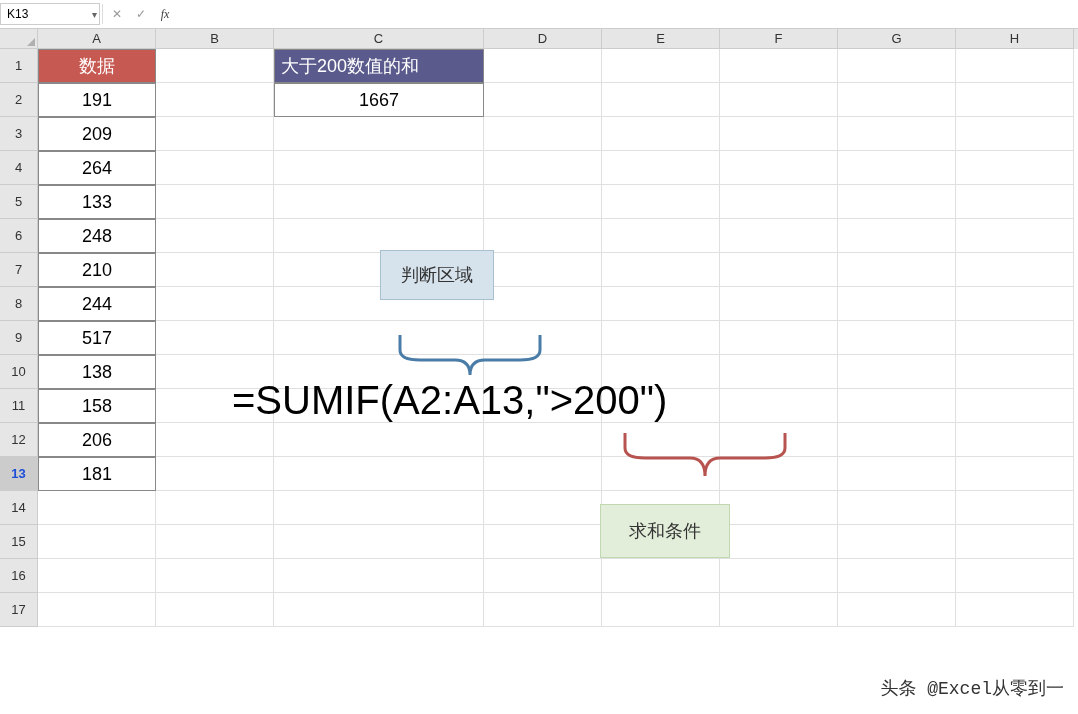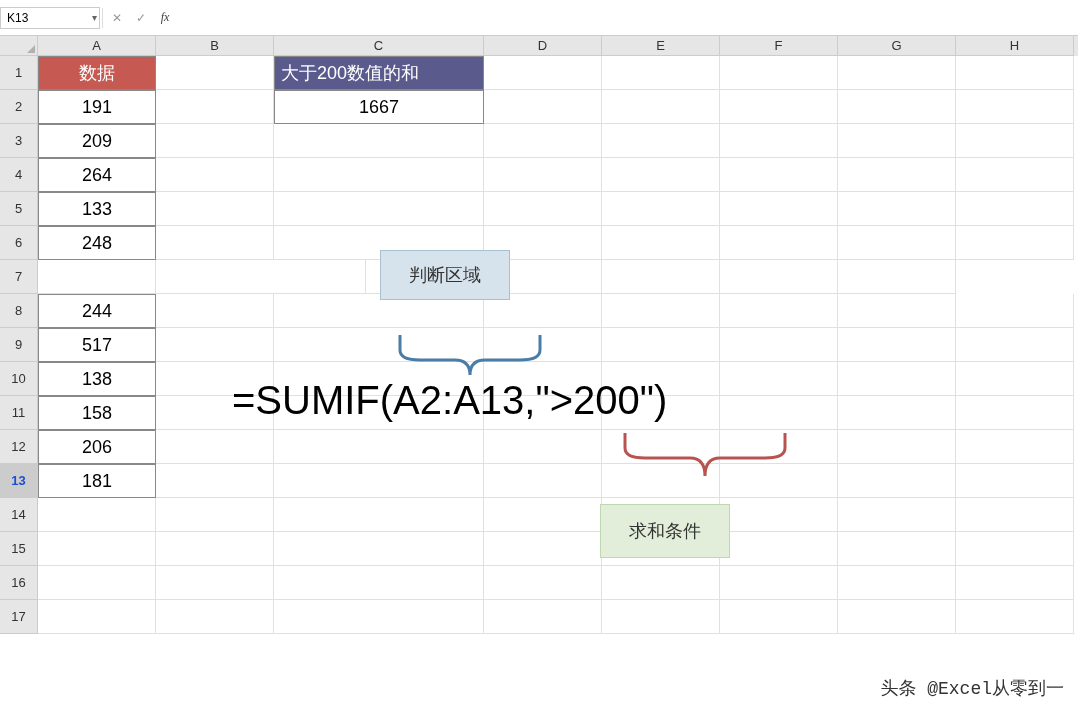--- a/index.html
+++ b/index.html
@@ -10,21 +10,21 @@
       position: relative;
       width: 1078px;
       height: 714px;
       overflow: hidden;
     }
     
     
     .formula-bar {
       display: flex;
       align-items: center;
-      height: 36px;
+      height: 29px;
       border-bottom: 1px solid #ccc;
       background: #fff;
       font-size: 12px;
     }
     .name-box {
       width: 100px;
       height: 22px;
       border: 1px solid #ccc;
       display: flex;
       align-items: center;
@@ -164,21 +164,21 @@
     .row-h { height: 34px; }
     
     
     .annotation {
       position: absolute;
       font-size: 18px;
     }
     .label-box-blue {
       background: #d6e3ec;
       border: 1px solid #a8c0d0;
-      padding: 12px 28px;
+      padding: 12px 20px;
       color: #333;
     }
     .label-box-green {
       background: #e2eeda;
       border: 1px solid #c0d8b0;
       padding: 14px 28px;
       color: #333;
     }
     .formula-text {
       font-size: 40px;
@@ -288,20 +288,21 @@
         <div class="cell col-B"></div>
         <div class="cell col-C"></div>
         <div class="cell col-D"></div>
         <div class="cell col-E"></div>
         <div class="cell col-F"></div>
         <div class="cell col-G"></div>
         <div class="cell col-H"></div>
       </div>
       <div class="row row-h">
         <div class="row-header">7</div>
+        <div class="cell col-A data-bordered">210</div>
         <div class="cell col-B"></div>
         <div class="cell col-C"></div>
         <div class="cell col-D"></div>
         <div class="cell col-E"></div>
         <div class="cell col-F"></div>
         <div class="cell col-G"></div>
         <div class="cell col-H"></div>
       </div>
       <div class="row row-h">
         <div class="row-header">8</div>

